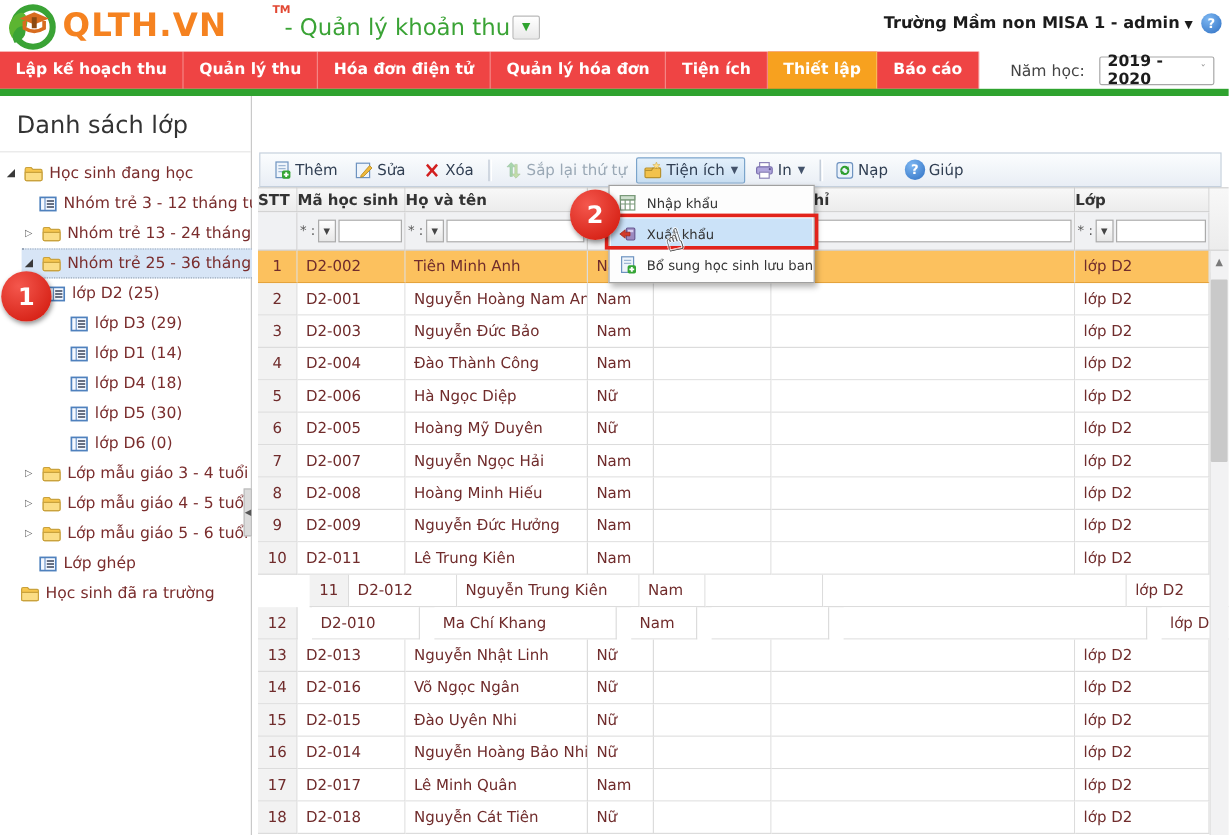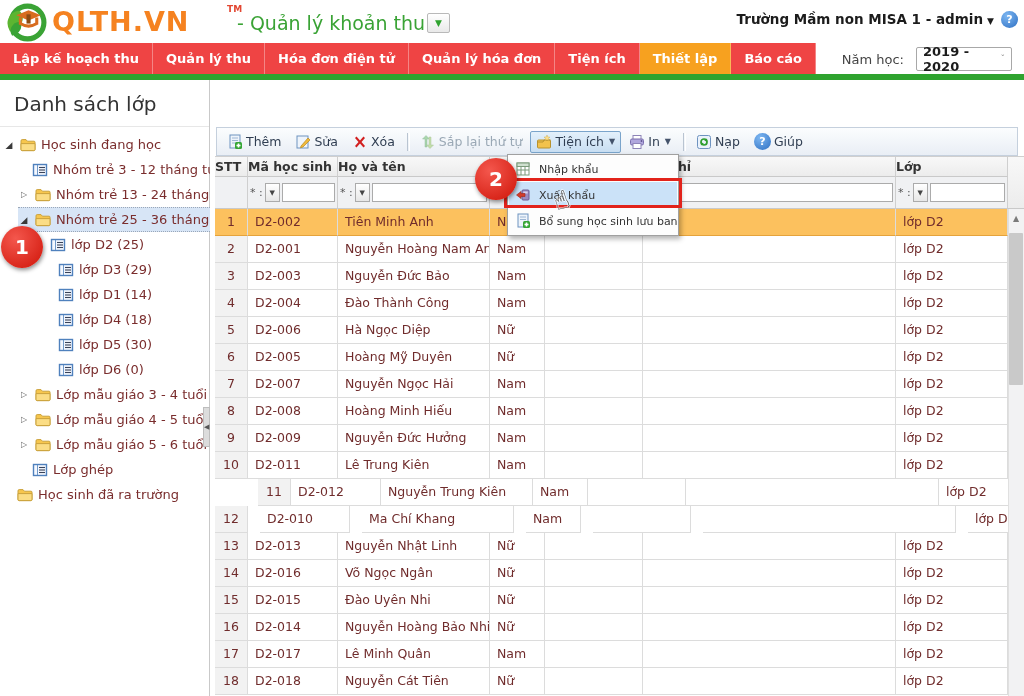--- a/index.html
+++ b/index.html
@@ -197,21 +197,21 @@
         <div class="tree-row selected" style="padding-left: 18px;">
           <div class="tree-inner">
             <span class="expander exp">◢</span>
             <span class="tree-icon"><svg viewBox="0 0 16 14" width="16" height="14">
                 <path d="M1 3 Q1 1.6 2.2 1.6 L6 1.6 L7.4 3.2 L14 3.2 Q15 3.2 15 4.2 L15 11.4 Q15 12.6 13.8 12.6 L2.2 12.6 Q1 12.6 1 11.4 Z" fill="#f7c64d" stroke="#caa23c"></path>
                 <path d="M1 5.6 L15 5.6 L15 11.4 Q15 12.6 13.8 12.6 L2.2 12.6 Q1 12.6 1 11.4 Z" fill="#fbdd85" stroke="#caa23c"></path>
               </svg></span>
             <span class="tree-label">Nhóm trẻ 25 - 36 tháng tuổi</span>
           </div>
         </div>
-        <div class="tree-row" style="padding-left: 50px;">
+        <div class="tree-row" style="padding-left: 39px;">
           <div class="tree-inner">
             <span class="tree-icon"><svg viewBox="0 0 16 14" width="16" height="14">
                 <rect x="1.5" y="1.5" width="13" height="11" fill="#f4f8ff" stroke="#4f81bd" stroke-width="1.4"></rect>
                 <line x1="5.5" y1="1.5" x2="5.5" y2="12.5" stroke="#4f81bd" stroke-width=".8"></line>
                 <line x1="7" y1="4.5" x2="13" y2="4.5" stroke="#39435a" stroke-width="1.1"></line>
                 <line x1="7" y1="7" x2="13" y2="7" stroke="#39435a" stroke-width="1.1"></line>
                 <line x1="7" y1="9.5" x2="13" y2="9.5" stroke="#39435a" stroke-width="1.1"></line>
               </svg></span>
             <span class="tree-label">lớp D2 (25)</span>
           </div>

